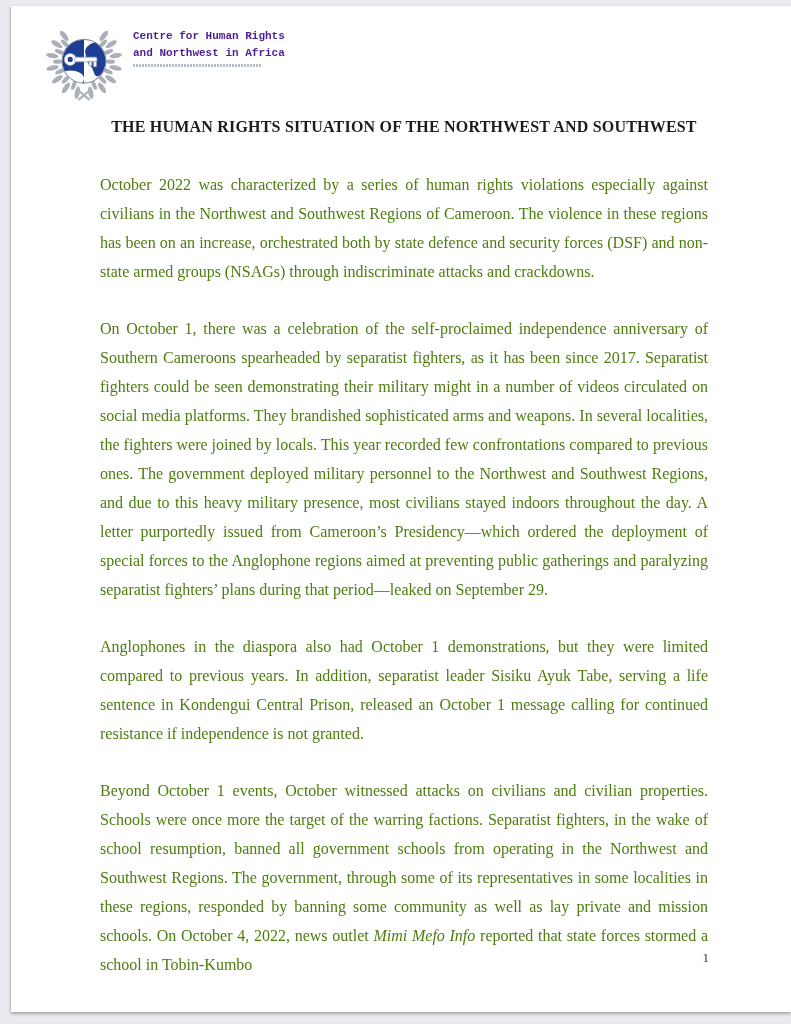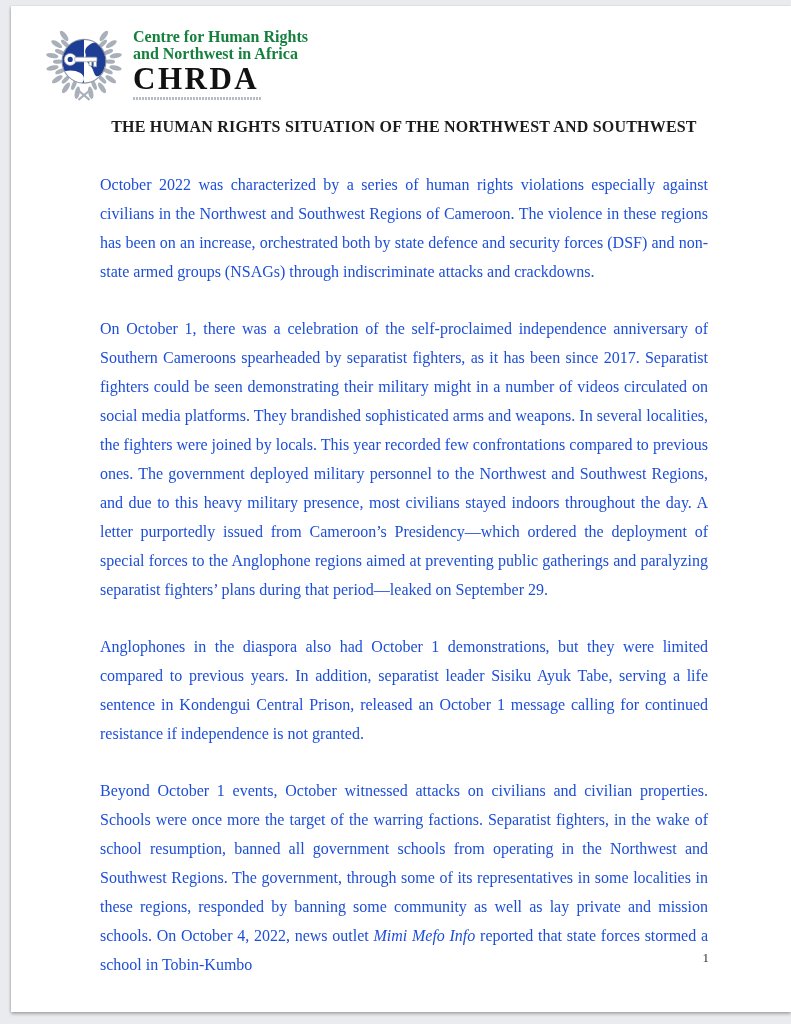--- a/index.html
+++ b/index.html
@@ -14,25 +14,25 @@
     position: absolute;
     left: 11px; top: 6px; right: 0; bottom: 12px;
     background: #ffffff;
     box-shadow: 0 2px 3px rgba(0,0,0,0.28), -1px 0 2px rgba(0,0,0,0.10);
   }
   
   .logo { position: absolute; left: 27px; top: 14px; width: 230px; height: 90px; }
   .emblem { position: absolute; left: 0; top: 2px; }
   .logo-text { position: absolute; left: 95px; top: 8px; width: 135px; }
   .org-line {
-    font-family: Liberation Serif, serif;
+    font-family: Liberation Mono, monospace;
     font-weight: bold;
-    font-size: 16px;
+    font-size: 11px;
     line-height: 17px;
-    color: #15803d;
+    color: #4c1d95;
     white-space: nowrap;
   }
   .acronym {
     font-family: "Liberation Serif", serif;
     font-weight: bold;
     font-size: 31px;
     letter-spacing: 2.5px;
     line-height: 32px;
     color: #121212;
     margin-top: 1px;
@@ -46,21 +46,21 @@
   .title {
     position: absolute; left: 85px; top: 104px; width: 616px;
     display: flex; flex-direction: column; align-items: center;
     font-weight: bold; font-size: 16px; line-height: 33px;
     color: #1c1c1c; letter-spacing: 0.2px; gap: 36px;
   }
   .title div { white-space: nowrap; }
   
   .body-text {
     position: absolute; left: 89px; top: 164px; width: 608px;
-    font-size: 16px; line-height: 29px; color: #1d4ed8;
+    font-size: 16px; line-height: 29px; color: #4d7c0f;
     text-align: justify;
   }
   .body-text p { margin: 0 0 28px 0; }
   
   .pagenum {
     position: absolute; top: 944px; left: 0; right: 82px;
     text-align: right; font-size: 13px; color: #333;
   }
 </style>
 </head>
@@ -118,21 +118,20 @@
           <circle cx="35" cy="40" r="2.8" fill="#1e3e95"></circle>
           <rect x="40" y="37.6" width="24" height="5" rx="1" fill="#ffffff" stroke="#9aa2ac" stroke-width="0.8"></rect>
           <rect x="55.5" y="42" width="3" height="5" fill="#ffffff" stroke="#9aa2ac" stroke-width="0.8"></rect>
           <rect x="60.5" y="42" width="3" height="6" fill="#ffffff" stroke="#9aa2ac" stroke-width="0.8"></rect>
         </g>
       </g>
     </svg>
     <div class="logo-text">
       <div class="org-line">Centre for Human Rights</div>
       <div class="org-line">and Northwest in Africa</div>
-      <div class="acronym">CHRDA</div>
       <div class="tagline"></div>
     </div>
   </div>
 
   <div class="title">
     <div>THE HUMAN RIGHTS SITUATION OF THE NORTHWEST AND SOUTHWEST</div>
   </div>
 
   <div class="body-text">
     <p>October 2022 was characterized by a series of human rights violations especially against civilians in the Northwest and Southwest Regions of Cameroon. The violence in these regions has been on an increase, orchestrated both by state defence and security forces (DSF) and non-state armed groups (NSAGs) through indiscriminate attacks and crackdowns.</p>

